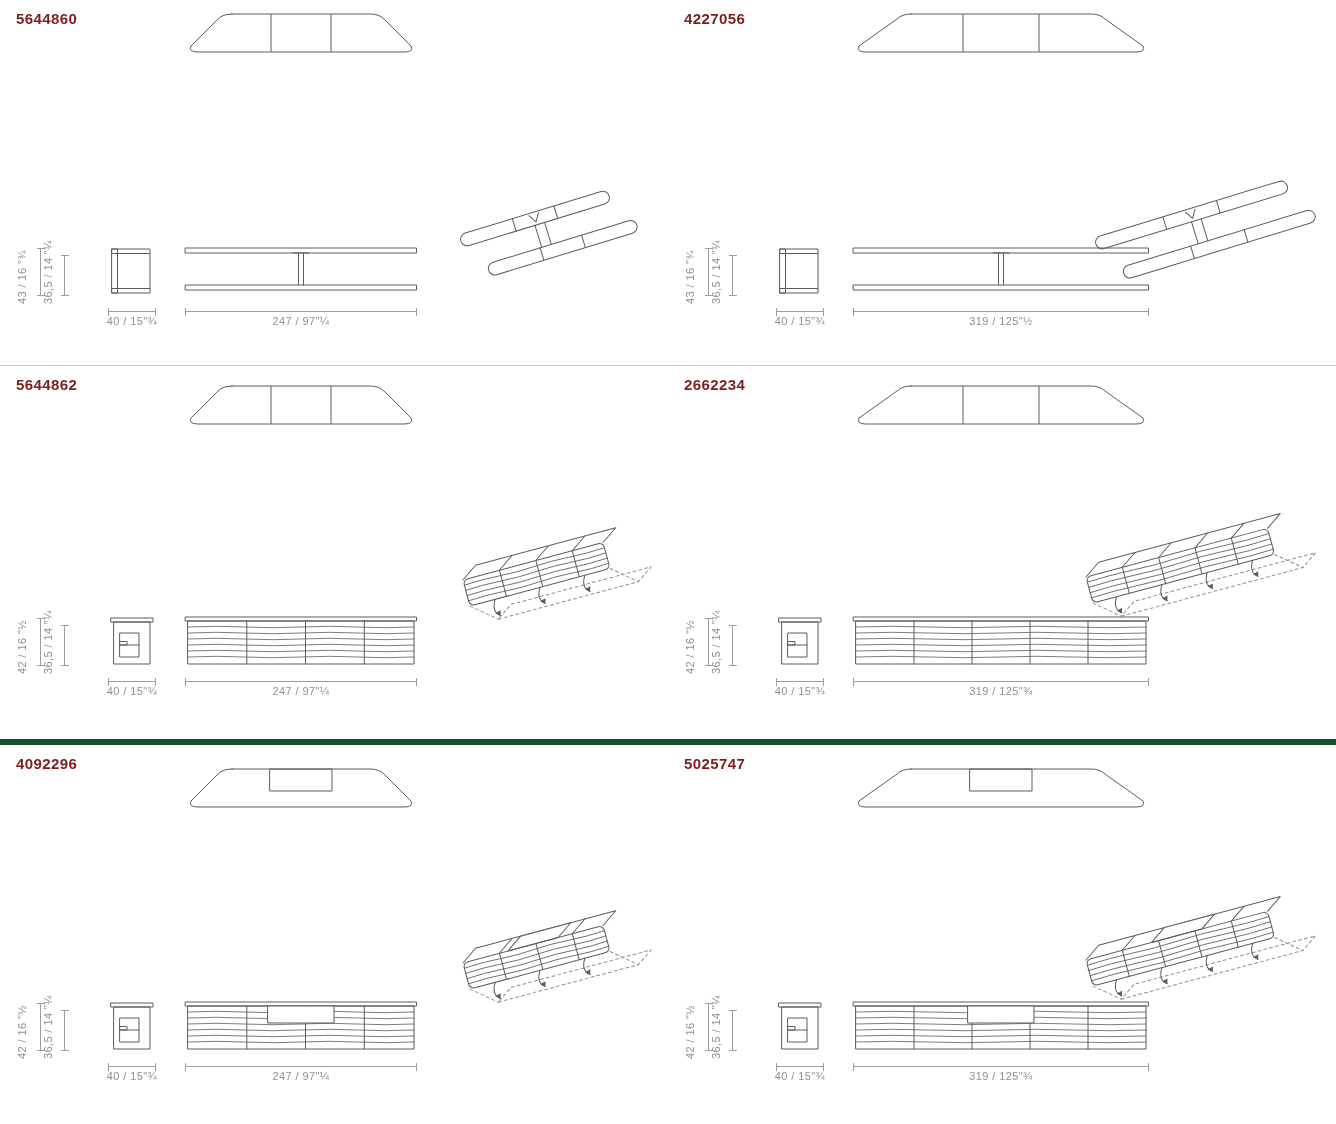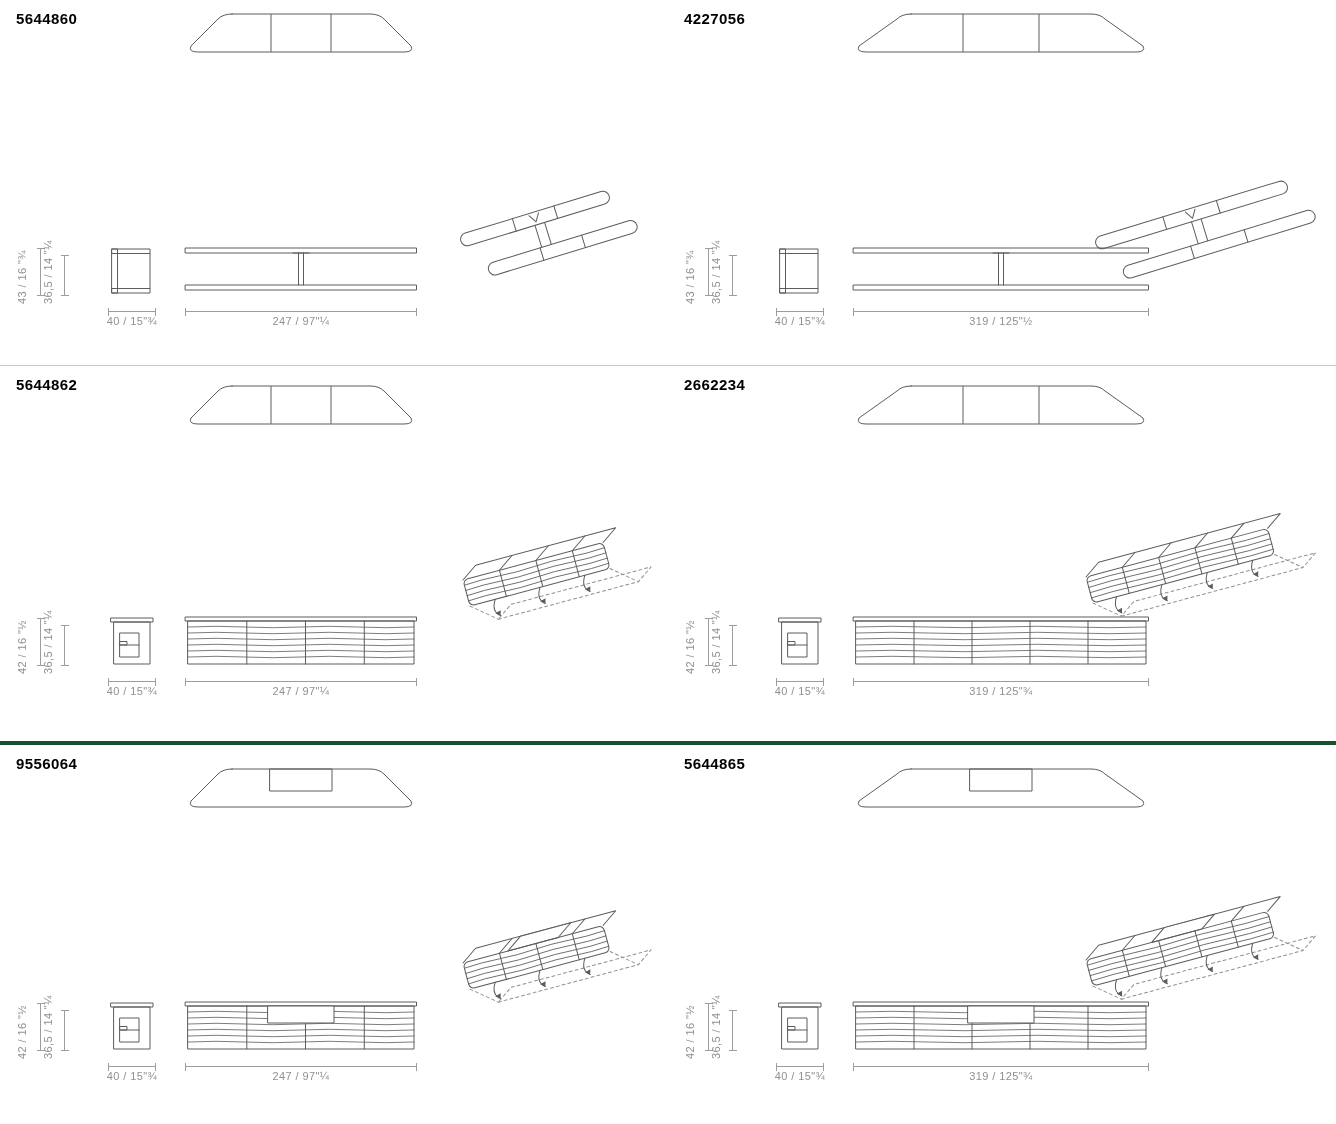--- a/index.html
+++ b/index.html
@@ -1,24 +1,24 @@
 <!DOCTYPE html>
 <html><head>
 <meta charset="utf-8">
 <style>
   html,body{margin:0;padding:0;background:#ffffff;}
   .sheet{position:relative;width:1336px;height:1124px;background:#fff;
          font-family:"Liberation Sans",sans-serif;overflow:hidden;}
   .row{display:flex;box-sizing:border-box;}
   .row.r1{height:366px;border-bottom:1px solid #c9c9c9;}
-  .row.r2{height:379px;border-bottom:4px solid #14532d;}
+  .row.r2{height:379px;border-bottom:6px solid #14532d;}
   .row.r3{height:379px;}
   .panel{position:relative;width:668px;height:100%;}
   .code{position:absolute;left:16px;top:10px;font-size:15px;font-weight:bold;
-        color:#000000;letter-spacing:.4px;}
+        color:#7f1d1d;letter-spacing:.4px;}
   .view{position:absolute;overflow:visible;}
   .view svg{overflow:visible;display:block;}
   .vdim-line{position:absolute;width:0;border-left:1px solid #9d9d9d;}
   .vdim-line::before,.vdim-line::after{content:"";position:absolute;left:-4px;width:8px;height:1px;background:#9d9d9d;}
   .vdim-line::before{top:0;}
   .vdim-line::after{bottom:0;}
   .hdim-line{position:absolute;height:0;border-top:1px solid #9d9d9d;}
   .hdim-line::before,.hdim-line::after{content:"";position:absolute;top:-4px;width:1px;height:8px;background:#9d9d9d;}
   .hdim-line::before{left:0;}
   .hdim-line::after{right:0;}
@@ -239,21 +239,21 @@
       <div class="hlabel" style="left:82px;top:319px;width:100px">40 / 15"¾</div>
       <div class="hdim-line" style="left:185px;top:315px;width:296px"></div>
       <div class="hlabel" style="left:185px;top:319px;width:296px">319 / 125"¾</div>
     </section>
 
   </div>
 
   <div class="row r3">
 
     <section class="panel">
-      <div class="code">9556064</div>
+      <div class="code">4092296</div>
       <div class="view" style="left:185px;top:22px">
           <svg xmlns="http://www.w3.org/2000/svg" width="232" height="42" viewBox="0 0 232 42" fill="none" stroke="#5c5c5f" stroke-width="1" stroke-linecap="round" stroke-linejoin="round">
             <path d="M 47 2 L 185 2 Q 194 2 199 7 L 226 34 Q 229 40 219 40 L 13 40 Q 3 40 6 34 L 33 7 Q 38 2 47 2 Z"></path>
             <rect x="85" y="2" width="62" height="22"></rect>
           </svg>
         </div>
       <div class="view" style="left:110px;top:256px">
           <svg xmlns="http://www.w3.org/2000/svg" width="44" height="50" viewBox="0 0 44 50" fill="none" stroke="#5c5c5f" stroke-width="1" stroke-linecap="round" stroke-linejoin="round">
             <rect x="1" y="2" width="42" height="4"></rect>
             <rect x="4" y="6" width="36" height="42"></rect>
@@ -297,21 +297,21 @@
       <div class="vdim-line" style="left:64px;top:265px;height:41px"></div>
       <div class="vlabel" style="left:16px;top:314px">42 / 16 "½</div>
       <div class="vlabel" style="left:42px;top:314px">36,5 / 14 "¼</div>
       <div class="hdim-line" style="left:108px;top:321px;width:48px"></div>
       <div class="hlabel" style="left:82px;top:325px;width:100px">40 / 15"¾</div>
       <div class="hdim-line" style="left:185px;top:321px;width:232px"></div>
       <div class="hlabel" style="left:185px;top:325px;width:232px">247 / 97"¼</div>
     </section>
 
     <section class="panel">
-      <div class="code">5644865</div>
+      <div class="code">5025747</div>
       <div class="view" style="left:185px;top:22px">
           <svg xmlns="http://www.w3.org/2000/svg" width="296" height="42" viewBox="0 0 296 42" fill="none" stroke="#5c5c5f" stroke-width="1" stroke-linecap="round" stroke-linejoin="round">
             <path d="M 58 2 L 238 2 Q 247 2 252 7 L 290 34 Q 293 40 283 40 L 13 40 Q 3 40 6 34 L 44 7 Q 49 2 58 2 Z"></path>
             <rect x="117" y="2" width="62" height="22"></rect>
           </svg>
         </div>
       <div class="view" style="left:110px;top:256px">
           <svg xmlns="http://www.w3.org/2000/svg" width="44" height="50" viewBox="0 0 44 50" fill="none" stroke="#5c5c5f" stroke-width="1" stroke-linecap="round" stroke-linejoin="round">
             <rect x="1" y="2" width="42" height="4"></rect>
             <rect x="4" y="6" width="36" height="42"></rect>

